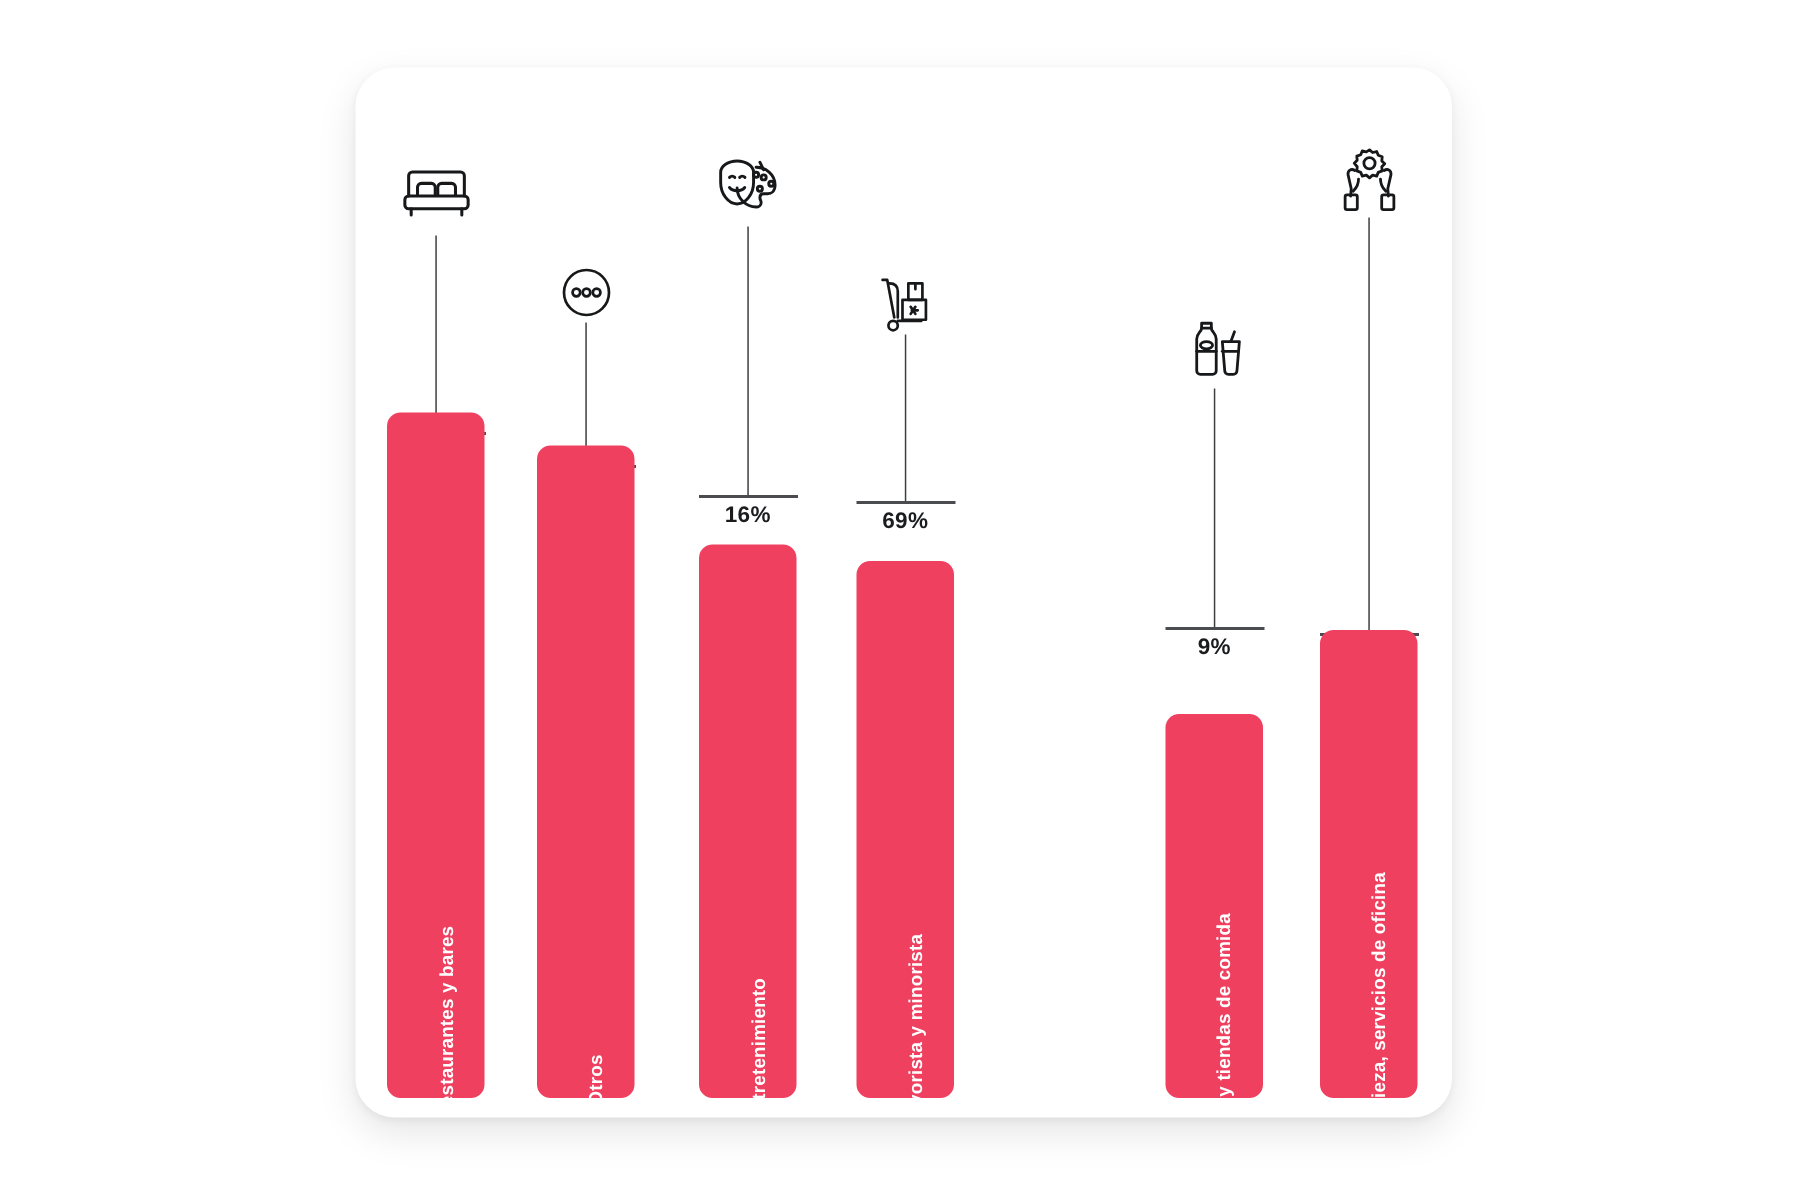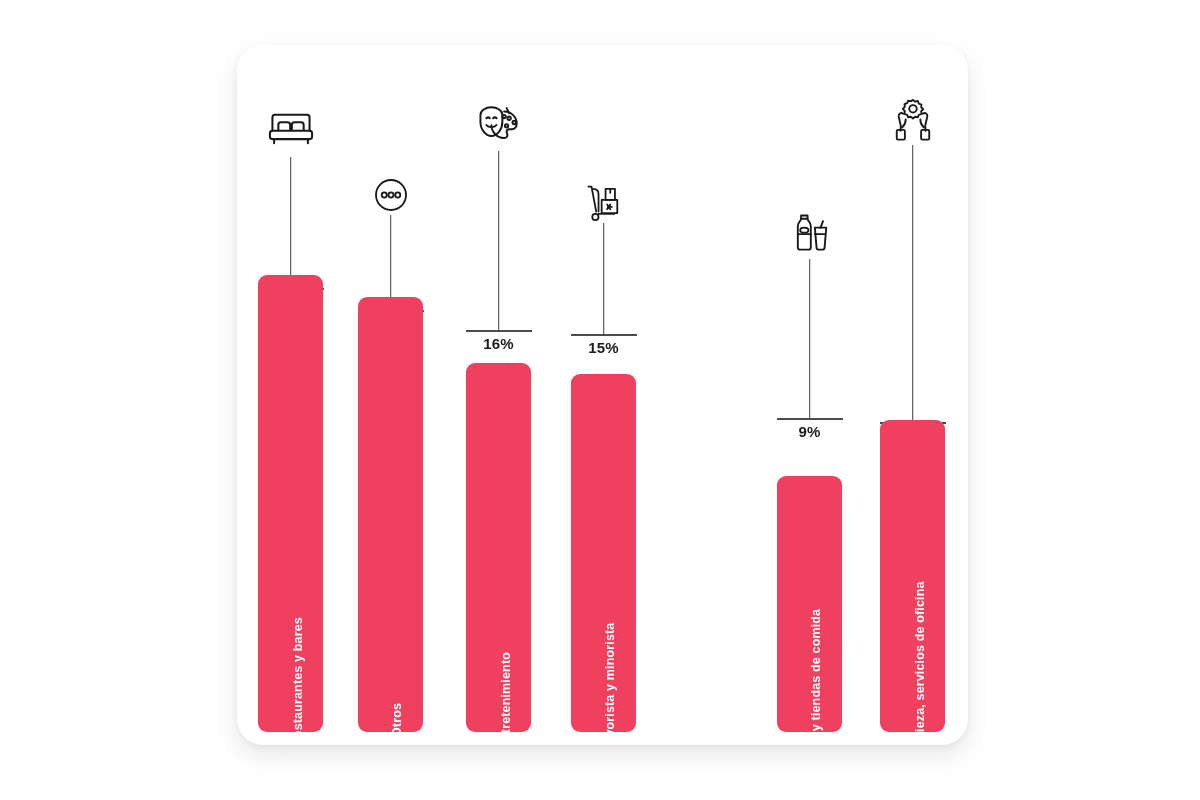--- a/index.html
+++ b/index.html
@@ -195,21 +195,21 @@
         <circle cx="21" cy="50" r="4"></circle>
         <path d="M25 46h20"></path>
         <rect x="29" y="28" width="20" height="17"></rect>
         <rect x="34" y="14" width="12" height="14"></rect>
         <path d="M40 14v5M37 37h5"></path>
         <path d="M36 34l4 6M36 40l4-6"></path>
       </svg>
     </div>
     <div class="stem" style="top:178px; height:112px;"></div>
     <div class="tick" style="top:289px;"></div>
-    <div class="pct" style="top:294px;">15%</div>
+    <div class="pct" style="top:294px;">69%</div>
     <div class="bar" style="height:358px;">
       <div class="bar-label-wrap">
         <span class="bar-label-inner">Comercio mayorista y minorista</span>
       </div>
     </div>
   </div>
 
 
   <div class="col" style="left:540px; width:65px; height:687px;">
     <div class="icon" style="top:162px;">

